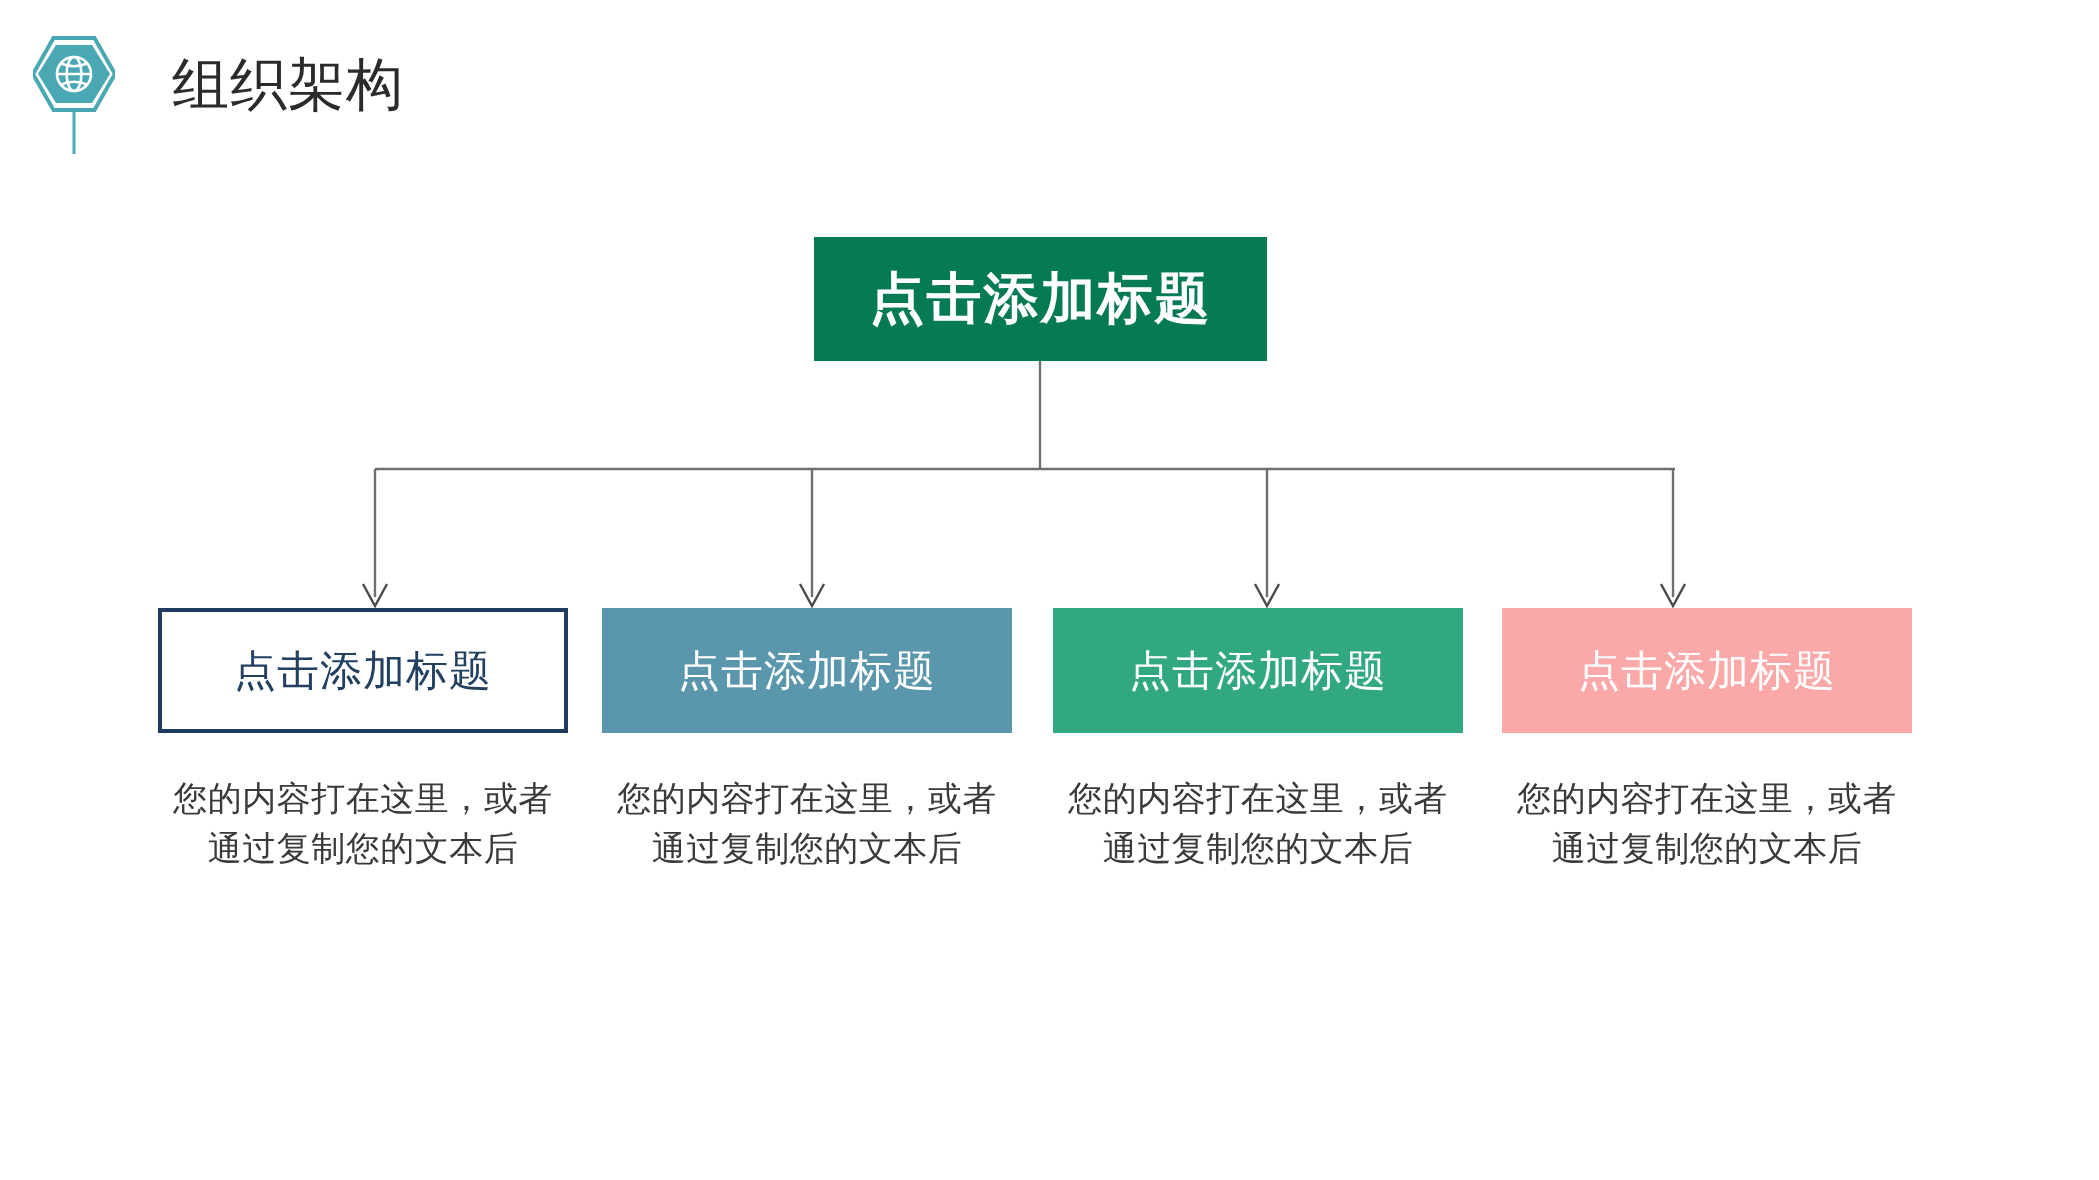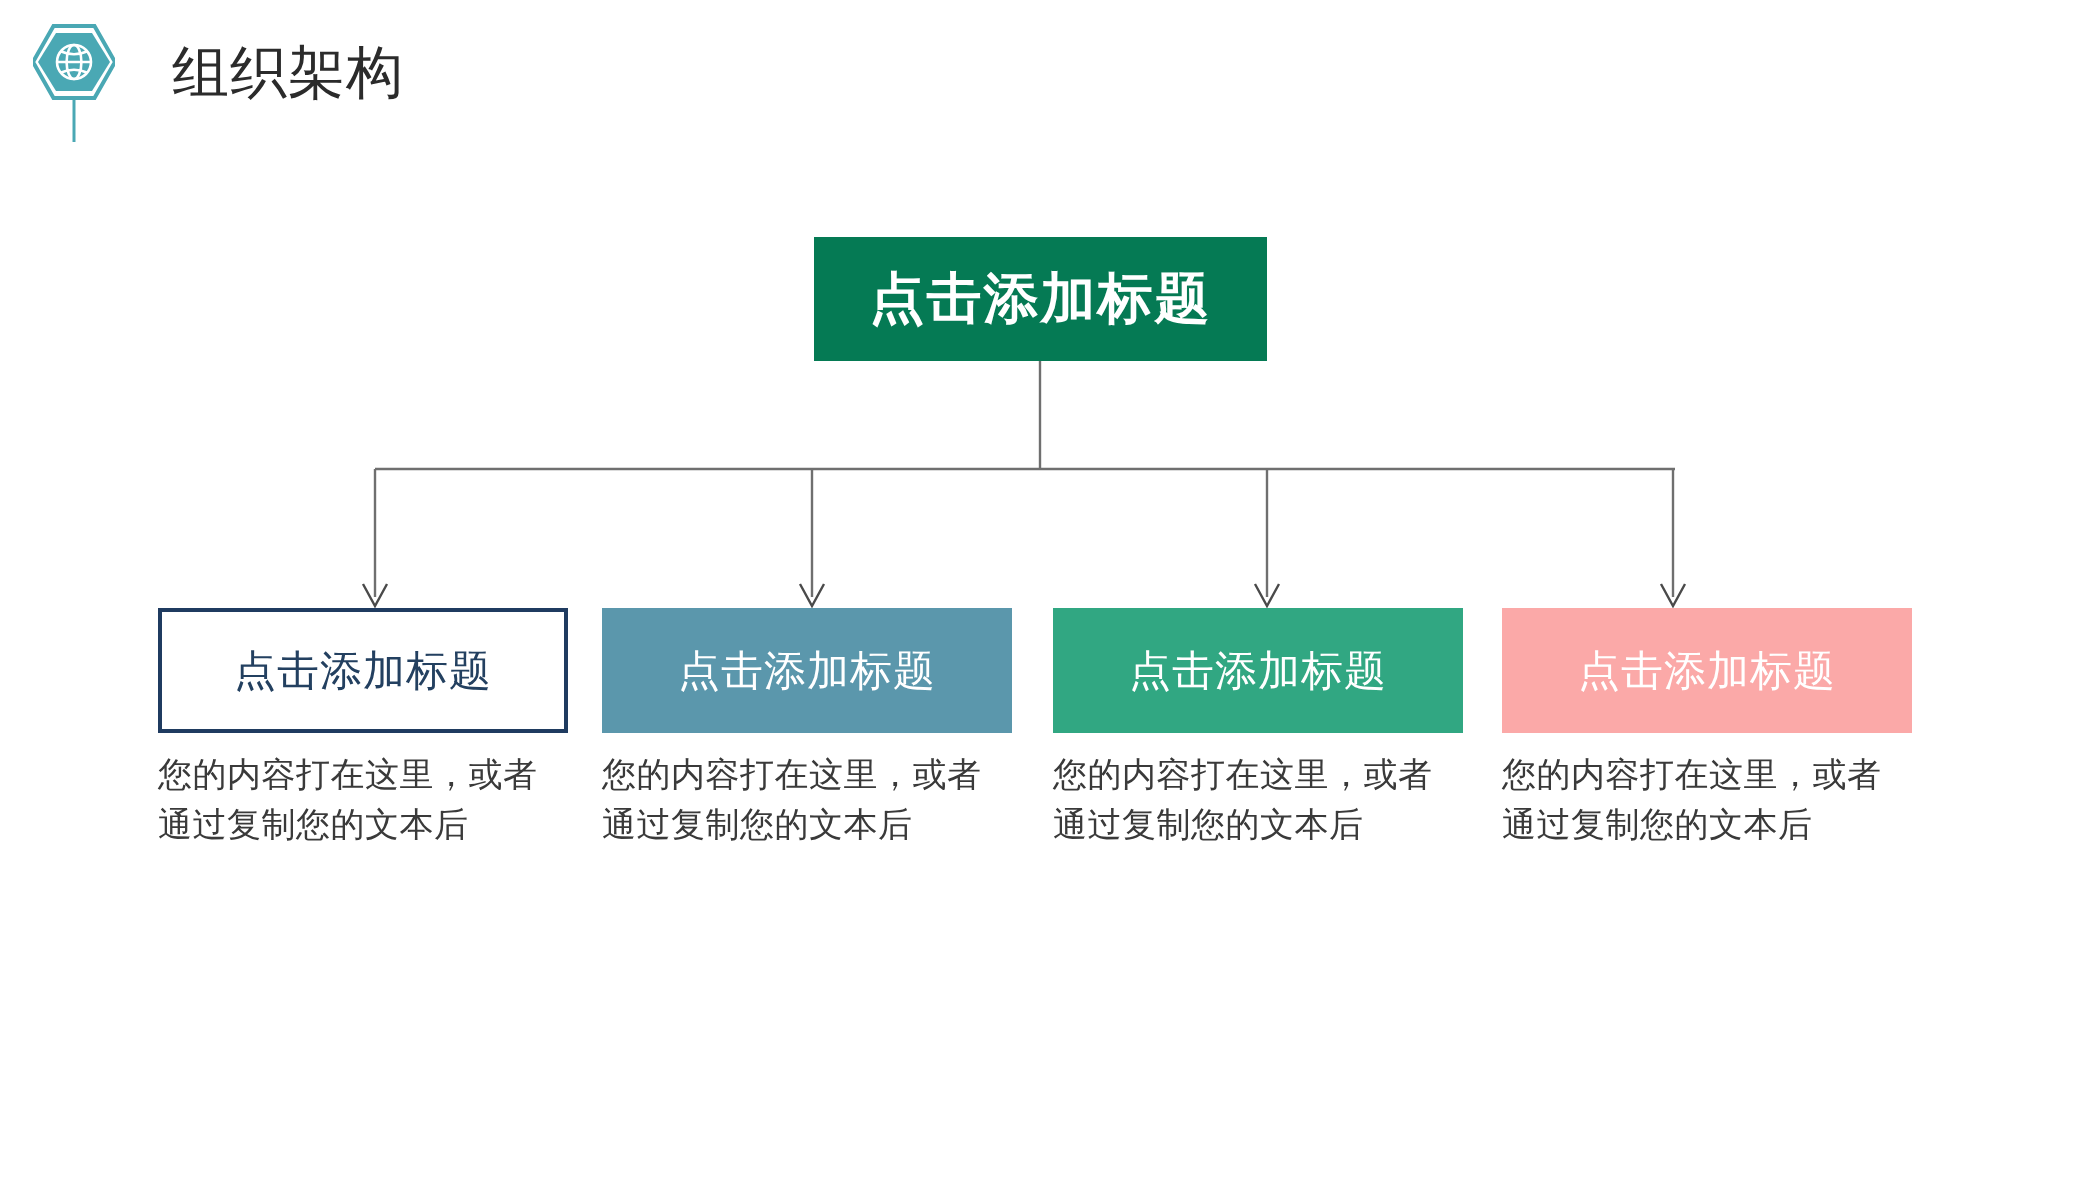--- a/index.html
+++ b/index.html
@@ -15,21 +15,21 @@
     width: 2099px;
     height: 1180px;
     background: #ffffff;
     overflow: hidden;
   }
 
   
   #header {
     position: absolute;
     left: 0;
-    top: 4px;
+    top: 16px;
     width: 2099px;
     height: 150px;
   }
   #header-icon {
     position: absolute;
     left: 33px;
     top: 18px;
     width: 82px;
     height: 122px;
   }
@@ -88,21 +88,22 @@
     display: flex;
     align-items: center;
     justify-content: center;
   }
   .child-box-label {
     font-size: 42px;
     letter-spacing: 1px;
     white-space: nowrap;
   }
   .child-caption {
-    margin-top: 16px;
+    margin-top: 40px;
+    text-align: center;
     font-size: 34px;
     line-height: 1.48;
     color: #3a3a3a;
     letter-spacing: 0.5px;
   }
   .child-caption span {
     display: block;
     white-space: nowrap;
   }
 </style>

